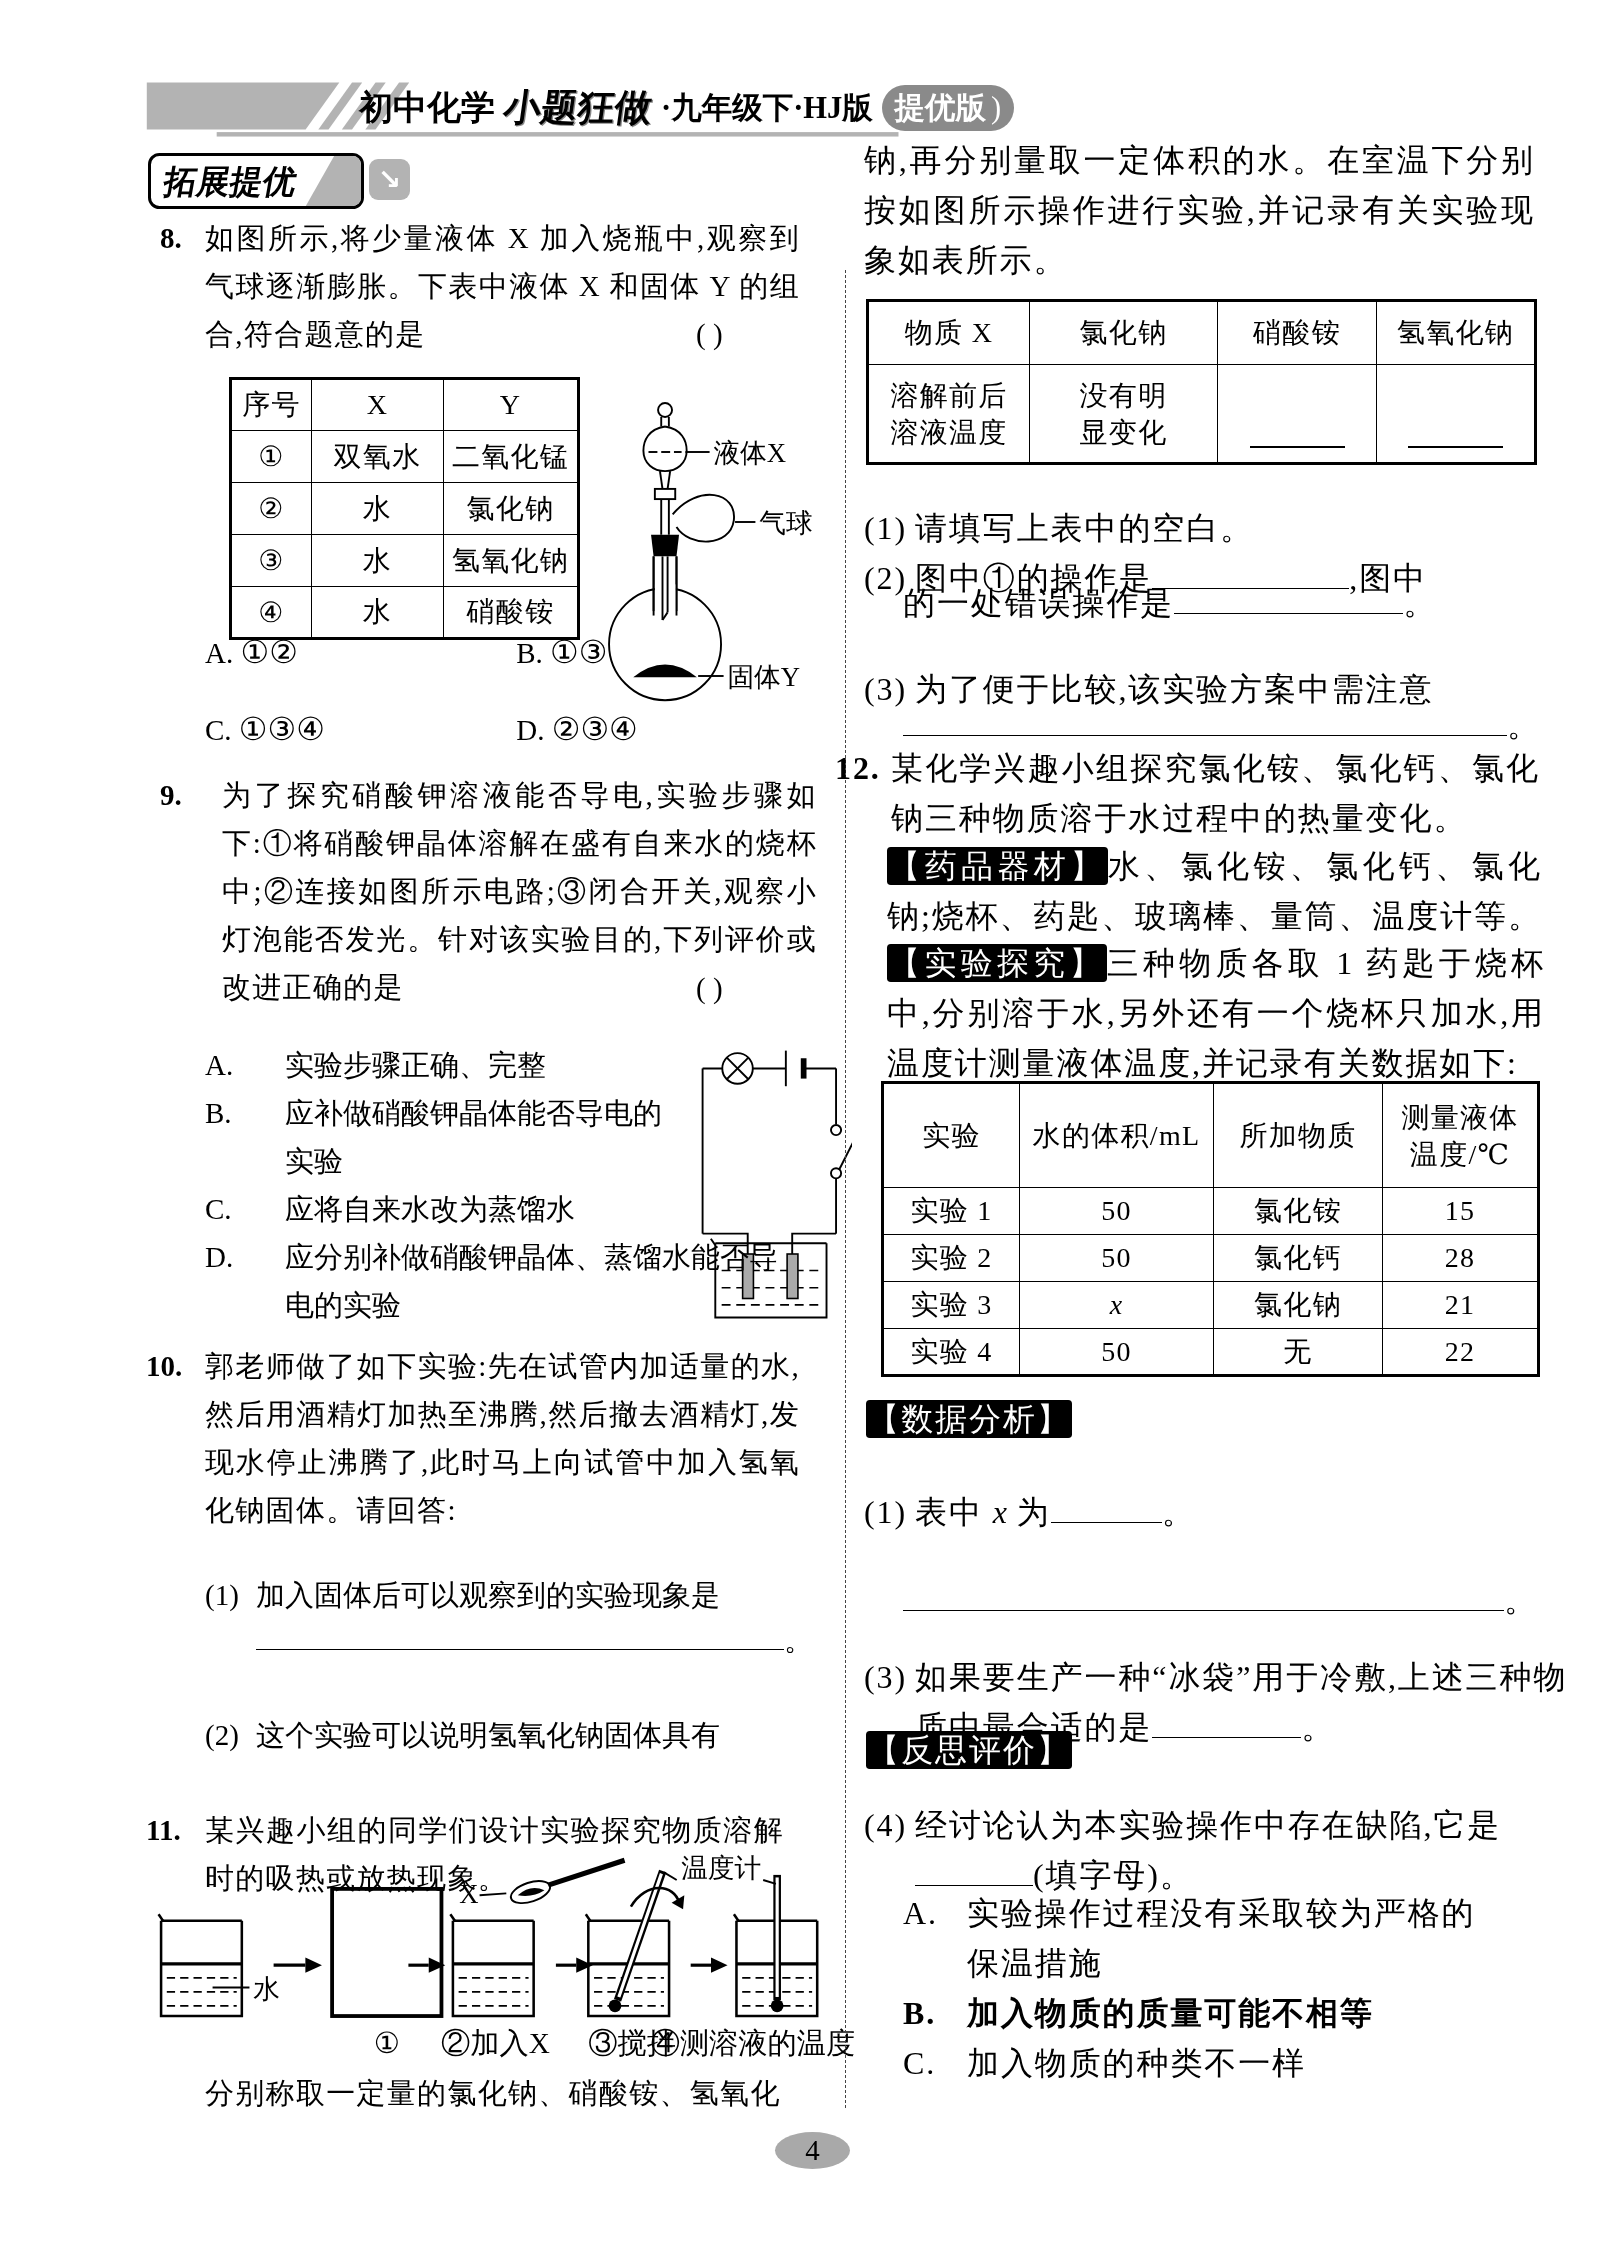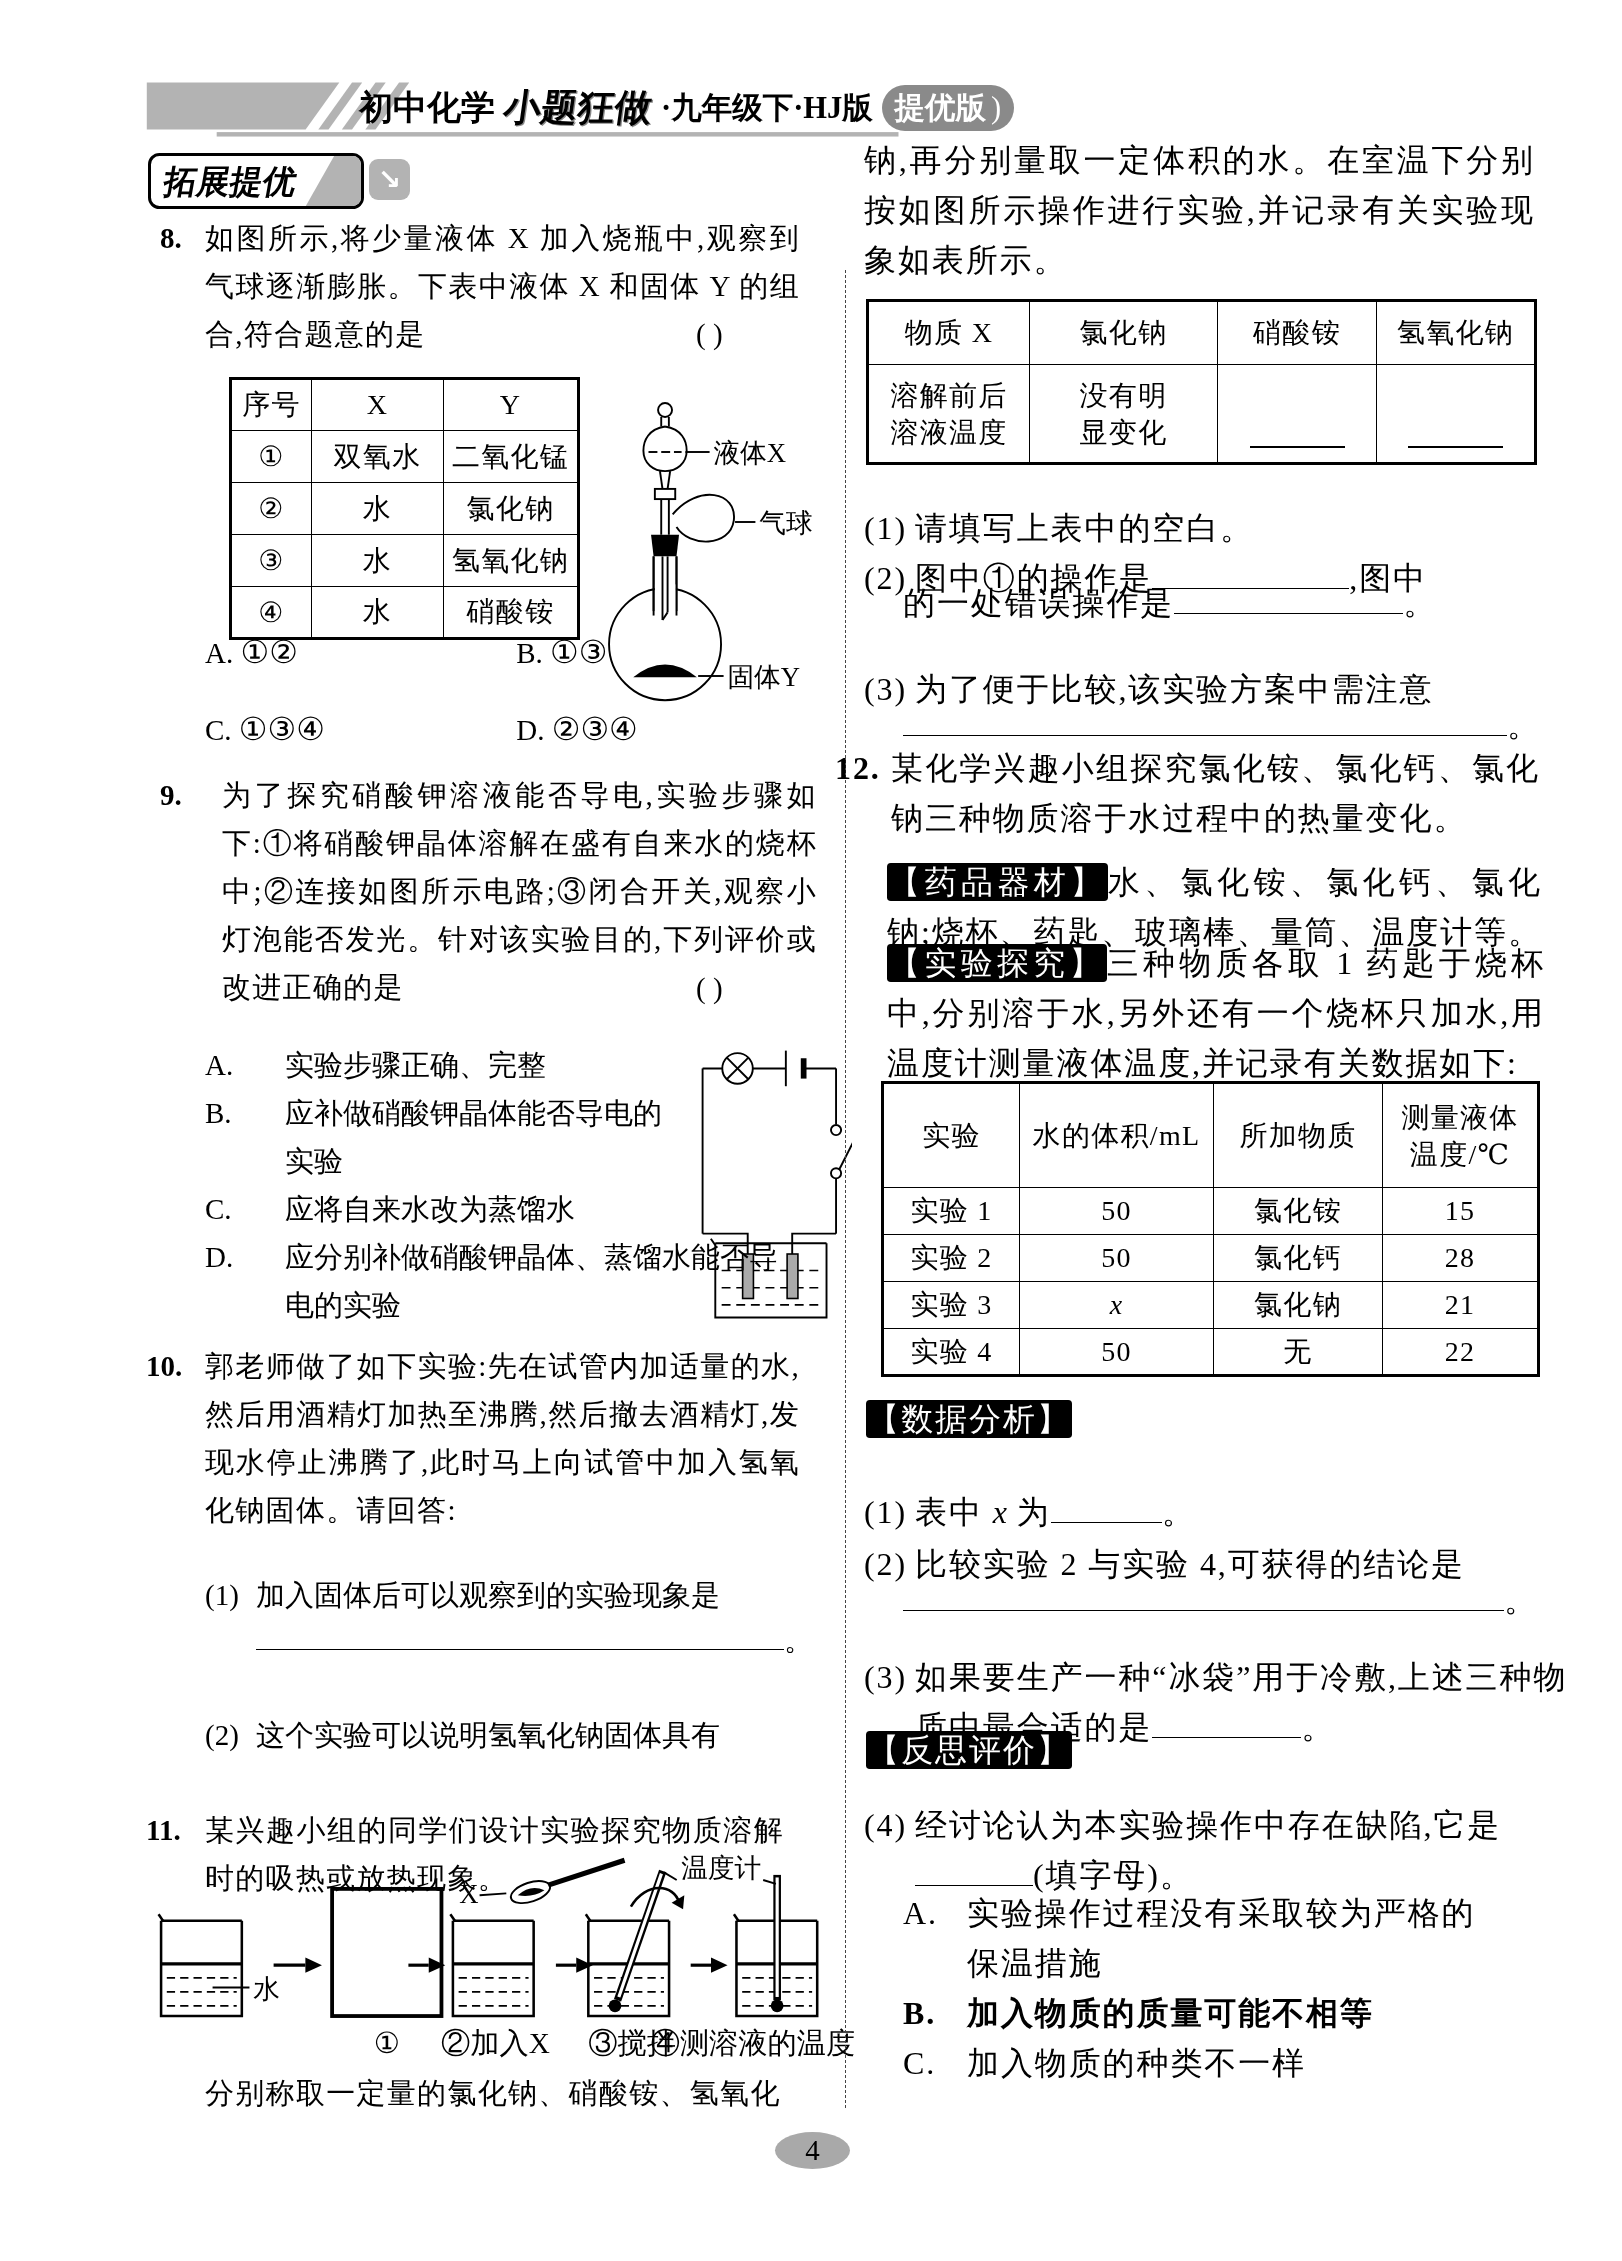--- a/index.html
+++ b/index.html
@@ -367,21 +367,21 @@
   <div class="abs rc part" style="left:864px;top:639px;width:674px;">
     <span class="plabel">(3)</span><span>为了便于比较,该实验方案中需注意</span>
   </div>
   <div class="abs rc" style="left:903px;top:700px;white-space:nowrap;">
     <span class="blank" style="width:604px;"></span><span>。</span>
   </div>
 
   <span class="abs rc qnum" style="left:835px;top:743px;">12.</span>
   <p class="abs para rc" style="left:891px;top:743px;width:649px;">某化学兴趣小组探究氯化铵、氯化钙、氯化钠三种物质溶于水过程中的热量变化。</p>
 
-  <p class="abs para rc" style="left:887px;top:841px;width:655px;margin-top:16px;">
+  <p class="abs para rc" style="left:887px;top:841px;width:655px;">
     <span class="tag">【药品器材】</span><span>水、氯化铵、氯化钙、氯化钠;烧杯、药匙、玻璃棒、量筒、温度计等。</span>
   </p>
   <p class="abs para rc" style="left:887px;top:938px;width:658px;">
     <span class="tag">【实验探究】</span><span>三种物质各取 1 药匙于烧杯中,分别溶于水,另外还有一个烧杯只加水,用温度计测量液体温度,并记录有关数据如下:</span>
   </p>
 
   <table class="abs dtable" style="left:881px;top:1081px;">
     <colgroup>
         <col style="width:137px">
         <col style="width:194px">
@@ -426,23 +426,20 @@
   <div class="abs rc" style="left:866px;top:1394px;">
     <span class="tag">【数据分析】</span>
   </div>
 
   <div class="abs rc part" style="left:864px;top:1462px;width:674px;white-space:nowrap;">
     <span class="plabel">(1)</span><span>表中</span>
     <span class="mathx">x</span>
     <span>为</span><span class="blank" style="width:111px;"></span><span>。</span>
   </div>
 
-  <div class="abs rc part" style="left:864px;top:1514px;width:674px;">
-    <span class="plabel">(2)</span><span>比较实验 2 与实验 4,可获得的结论是</span>
-  </div>
   <div class="abs rc" style="left:903px;top:1575px;white-space:nowrap;">
     <span class="blank" style="width:601px;"></span><span>。</span>
   </div>
 
   <div class="abs rc part" style="left:864px;top:1627px;width:677px;">
     <span class="plabel">(3)</span><span>如果要生产一种“冰袋”用于冷敷,上述三种物质中最合适的是</span><span class="blank" style="width:149px;"></span><span>。</span>
   </div>
 
   <div class="abs rc" style="left:866px;top:1725px;">
     <span class="tag">【反思评价】</span>

